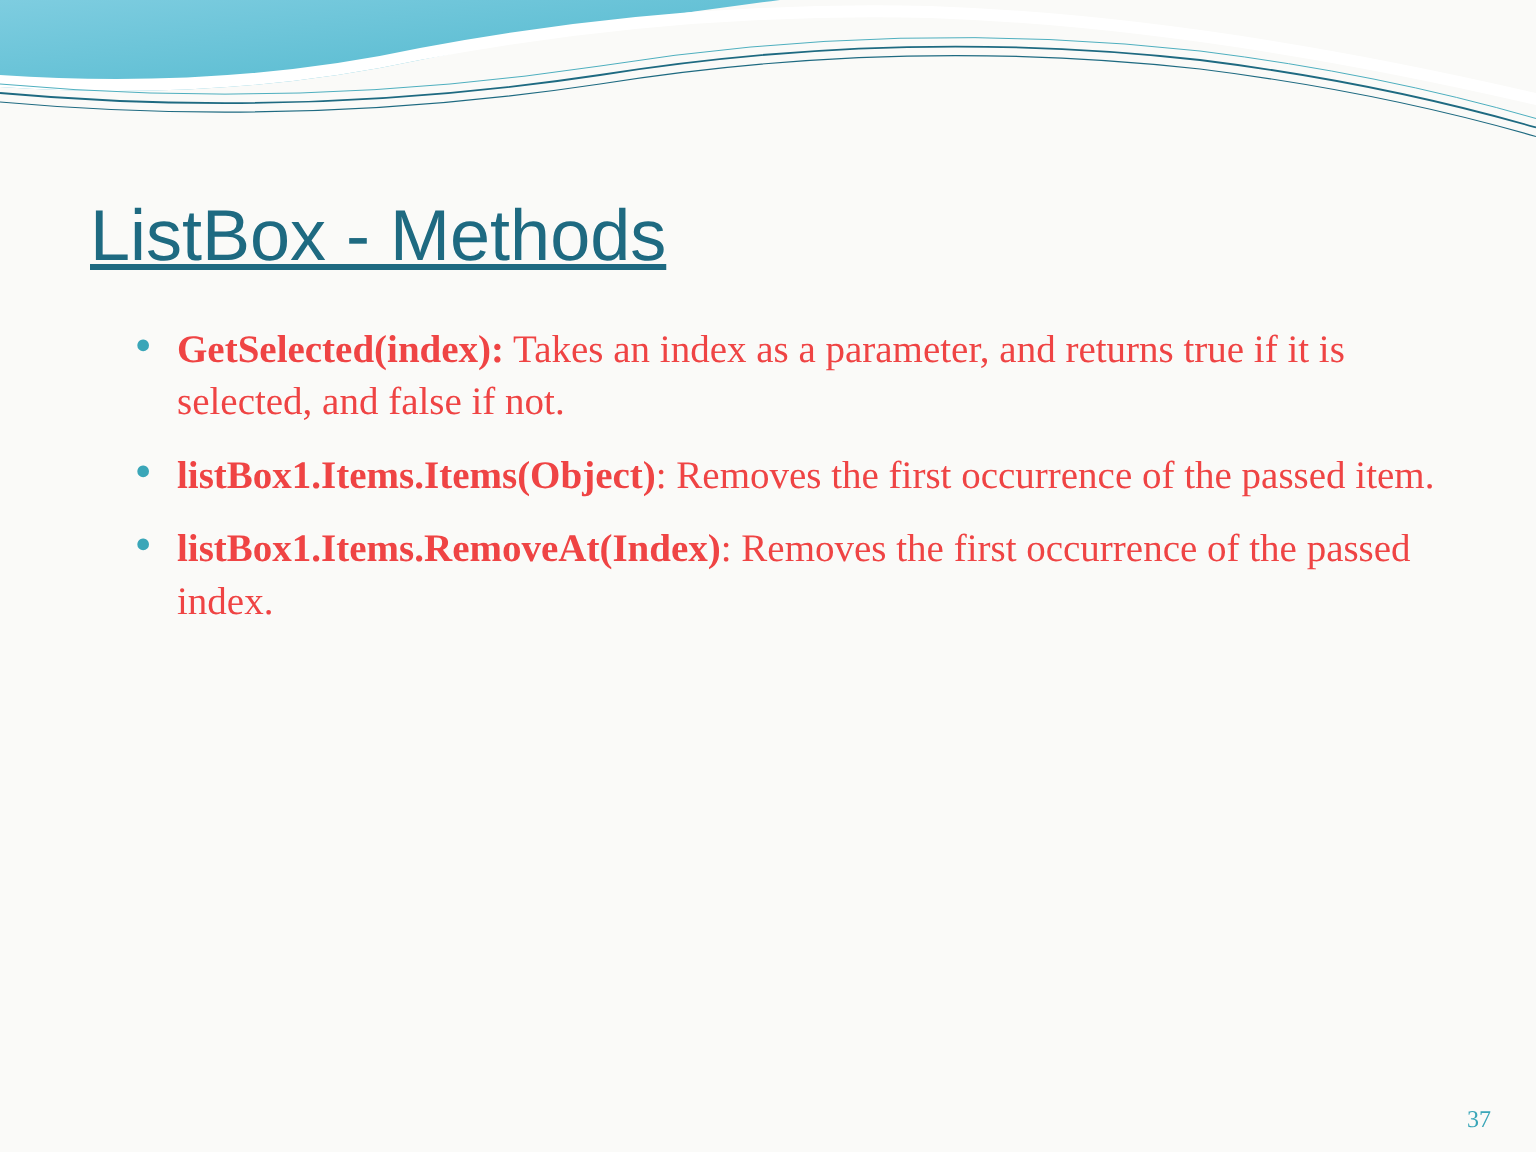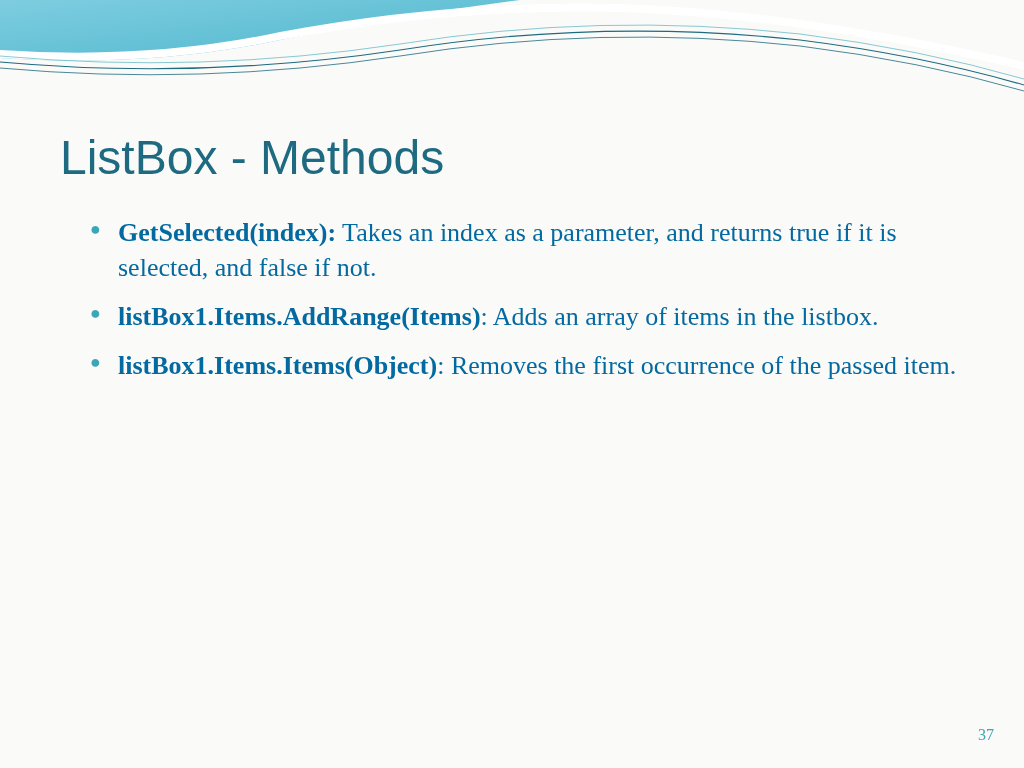--- a/index.html
+++ b/index.html
@@ -23,47 +23,48 @@
     position: relative;
     z-index: 2;
     padding: 130px 60px 0 60px;
   }
   .slide-title {
     font-size: 48px;
     color: #1e6a81;
     font-weight: normal;
     margin-bottom: 30px;
     font-family: 'Segoe UI Light', 'Segoe UI', sans-serif;
+    text-decoration: underline;
   }
   .bullet-list {
     list-style: none;
     padding-left: 30px;
   }
   .bullet-item {
     position: relative;
     font-size: 26px;
     line-height: 1.35;
-    color: #0369a1;
+    color: #ef4444;
     margin-bottom: 14px;
     padding-left: 28px;
   }
   .bullet-item::before {
     content: "●";
     position: absolute;
     left: 0;
     top: 2px;
     color: #3aa6b8;
     font-size: 18px;
   }
   .method-name {
     font-weight: bold;
   }
   .page-number {
     position: absolute;
-    bottom: 24px;
+    bottom: 12px;
     right: 30px;
     font-size: 16px;
     color: #3aa6b8;
     z-index: 2;
   }
 </style>
 </head>
 <body>
 
 <svg class="wave-decoration" viewBox="0 0 1024 160" preserveAspectRatio="none">
@@ -80,21 +81,21 @@
   <path d="M 0 56 Q 200 74 400 44 Q 600 12 800 34 Q 920 49 1024 79" stroke="#3aa6b8" stroke-width="0.6" fill="none"></path>
 </svg>
 
 <div class="content">
   <h1 class="slide-title">ListBox - Methods</h1>
   <ul class="bullet-list">
     <li class="bullet-item">
       <span class="method-name">GetSelected(index):</span><span> Takes an index as a parameter, and returns true if it is selected, and false if not.</span>
     </li>
     <li class="bullet-item">
-      <span class="method-name">listBox1.Items.AddRange(Items)</span><span>: Adds an array of items in the listbox.</span>
+      <span class="method-name">listBox1.Items.Items(Object)</span><span>: Removes the first occurrence of the passed item.</span>
     </li>
     <li class="bullet-item">
-      <span class="method-name">listBox1.Items.Items(Object)</span><span>: Removes the first occurrence of the passed item.</span>
+      <span class="method-name">listBox1.Items.RemoveAt(Index)</span><span>: Removes the first occurrence of the passed index.</span>
     </li>
   </ul>
 </div>
 
 <div class="page-number">37</div>
 
 </body></html>

